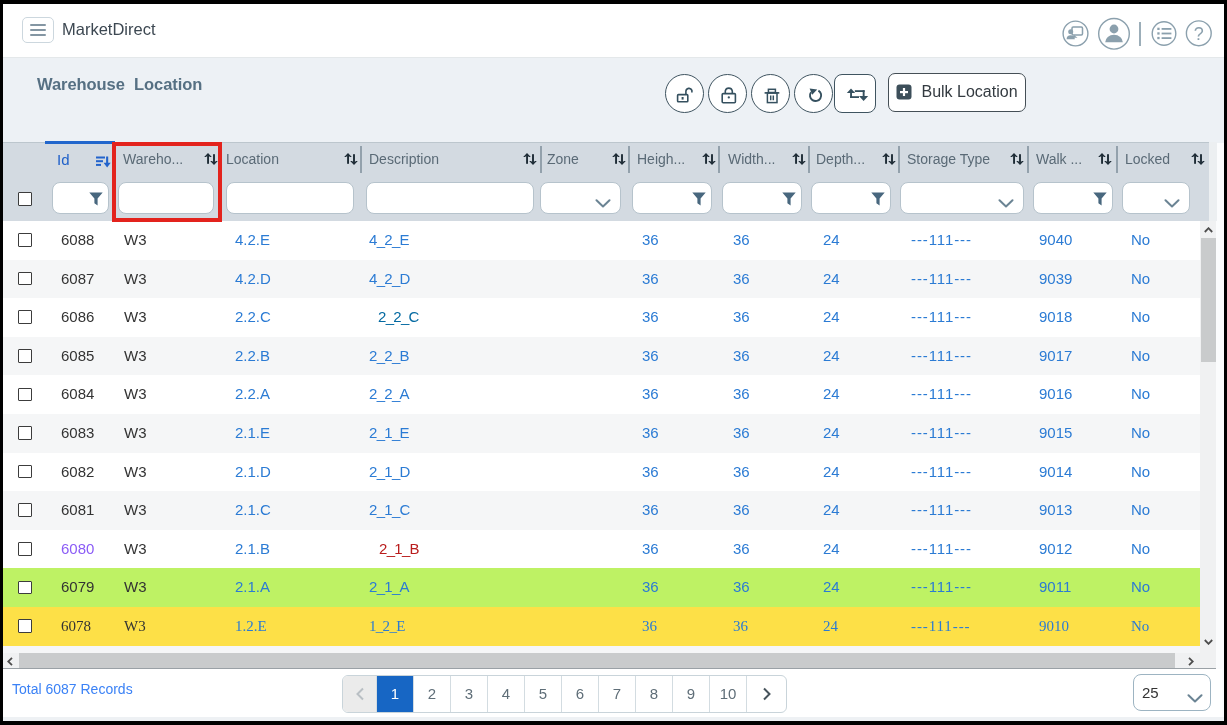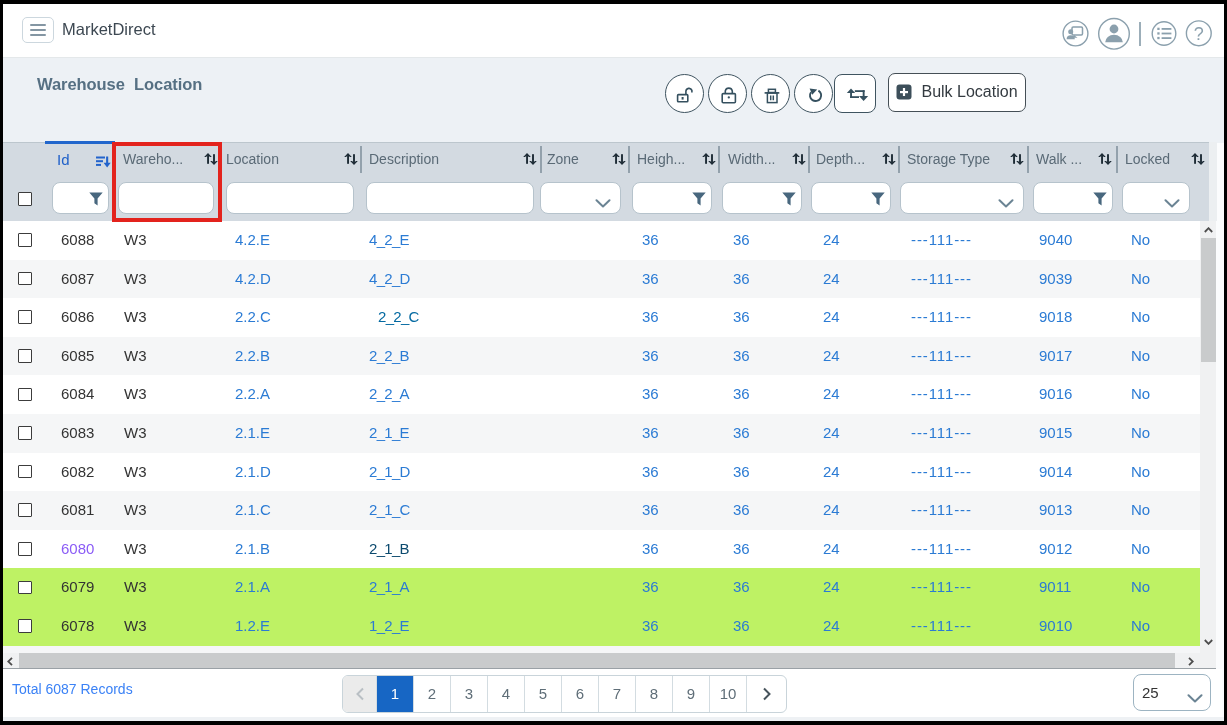--- a/index.html
+++ b/index.html
@@ -390,42 +390,42 @@
       <span class="dc" style="left:820px;color:#2b7bd4;">24</span>
       <span class="dc" style="left:908px;color:#2b7bd4;letter-spacing:0.9px;">---111---</span>
       <span class="dc" style="left:1036px;color:#2b7bd4;">9013</span>
       <span class="dc" style="left:1128px;color:#2b7bd4;">No</span>
     </div>
 <div class="drow" style="top:308.8px;background:#ffffff;">
       <span class="cb" style="left:15px;top:12.3px;"></span>
       <span class="dc" style="left:58px;color:#8b5cf6;">6080</span>
       <span class="dc" style="left:121px;color:#333333;">W3</span>
       <span class="dc" style="left:232px;color:#2b7bd4;">2.1.B</span>
-      <span class="dc" style="left:366px;color:#0c4a6e;letter-spacing:-0.7px;text-align:right;">2_1_B</span>
+      <span class="dc" style="left:376px;color:#b91c1c;letter-spacing:-0.7px;text-align:right;">2_1_B</span>
       <span class="dc" style="left:639px;color:#2b7bd4;">36</span>
       <span class="dc" style="left:730px;color:#2b7bd4;">36</span>
       <span class="dc" style="left:820px;color:#2b7bd4;">24</span>
       <span class="dc" style="left:908px;color:#2b7bd4;letter-spacing:0.9px;">---111---</span>
       <span class="dc" style="left:1036px;color:#2b7bd4;">9012</span>
       <span class="dc" style="left:1128px;color:#2b7bd4;">No</span>
     </div>
 <div class="drow" style="top:347.4px;background:#bef264;">
       <span class="cb" style="left:15px;top:12.3px;"></span>
       <span class="dc" style="left:58px;color:#333333;">6079</span>
       <span class="dc" style="left:121px;color:#333333;">W3</span>
       <span class="dc" style="left:232px;color:#2b7bd4;">2.1.A</span>
       <span class="dc" style="left:366px;color:#2b7bd4;letter-spacing:-0.7px;">2_1_A</span>
       <span class="dc" style="left:639px;color:#2b7bd4;">36</span>
       <span class="dc" style="left:730px;color:#2b7bd4;">36</span>
       <span class="dc" style="left:820px;color:#2b7bd4;">24</span>
       <span class="dc" style="left:908px;color:#2b7bd4;letter-spacing:0.9px;">---111---</span>
       <span class="dc" style="left:1036px;color:#2b7bd4;">9011</span>
       <span class="dc" style="left:1128px;color:#2b7bd4;">No</span>
     </div>
-<div class="drow" style="top:386.0px;background:#bef264;">
+<div class="drow" style="top:386.0px;background:#fde047;font-family:Liberation Serif, serif;">
       <span class="cb" style="left:15px;top:12.3px;"></span>
       <span class="dc" style="left:58px;color:#333333;">6078</span>
       <span class="dc" style="left:121px;color:#333333;">W3</span>
       <span class="dc" style="left:232px;color:#2b7bd4;">1.2.E</span>
       <span class="dc" style="left:366px;color:#2b7bd4;letter-spacing:-0.7px;">1_2_E</span>
       <span class="dc" style="left:639px;color:#2b7bd4;">36</span>
       <span class="dc" style="left:730px;color:#2b7bd4;">36</span>
       <span class="dc" style="left:820px;color:#2b7bd4;">24</span>
       <span class="dc" style="left:908px;color:#2b7bd4;letter-spacing:0.9px;">---111---</span>
       <span class="dc" style="left:1036px;color:#2b7bd4;">9010</span>

